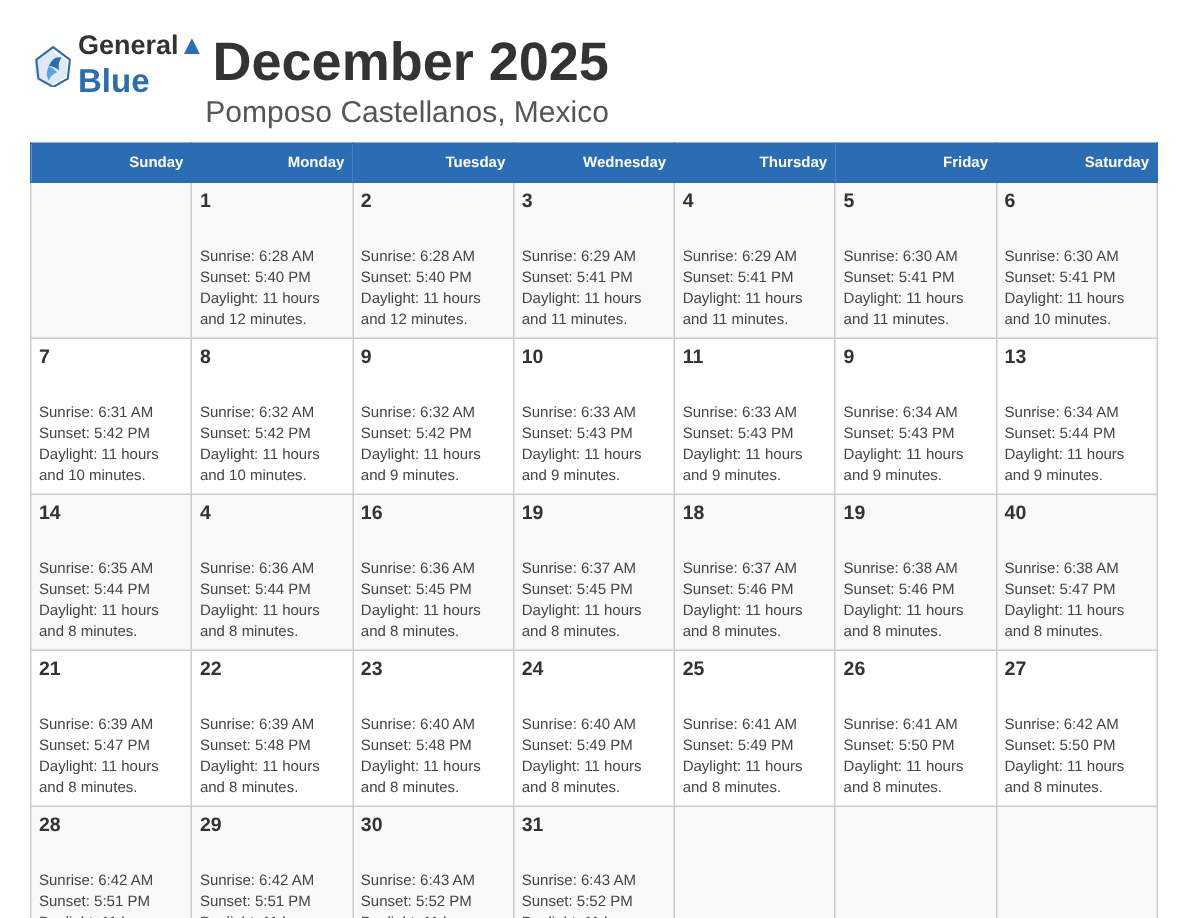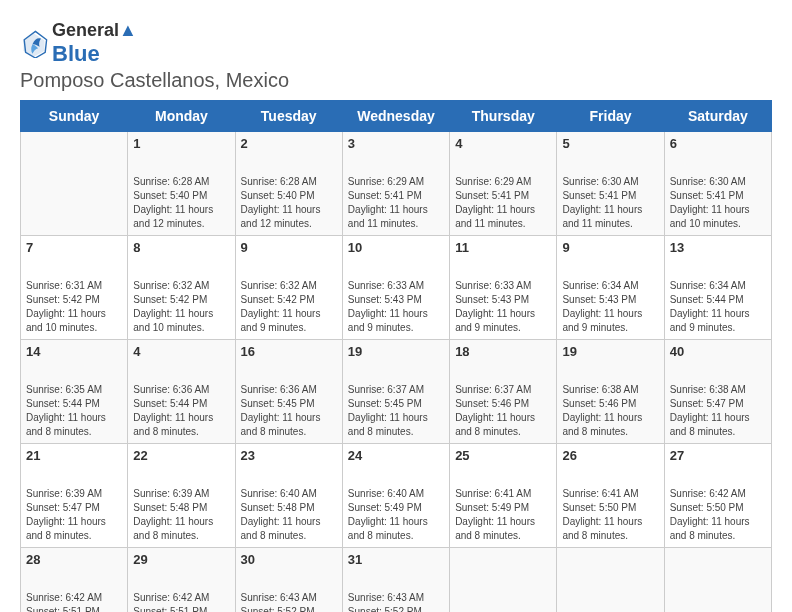--- a/index.html
+++ b/index.html
@@ -8,21 +8,20 @@
       background: #fff;
       width: 792px;
       min-height: 612px;
       padding: 20px;
     }
     .header {
       display: flex;
       justify-content: flex-start;
       align-items: flex-start;
       margin-bottom: 8px;
-      flex-direction: column;
     }
     .logo {
       display: flex;
       align-items: center;
     }
     .logo-icon {
       width: 28px;
       height: 28px;
       margin-right: 4px;
     }
@@ -40,24 +39,24 @@
       margin-top: 2px;
     }
     table {
       width: 100%;
       border-collapse: collapse;
       table-layout: fixed;
     }
     thead tr th {
       background-color: #2a6db5;
       color: #fff;
-      font-size: 14px;
+      font-size: 10px;
       font-weight: bold;
       padding: 7px 5px;
-      text-align: center;
+      text-align: right;
       border: 1px solid #2a6db5;
     }
     tbody tr td {
       border: 1px solid #ccc;
       vertical-align: top;
       padding: 4px 5px;
       font-size: 10.5px;
       color: #333;
       height: 82px;
     }
@@ -91,20 +90,21 @@
       <polygon points="22,2 38,14 36,32 22,40 8,32 6,14" fill="none" stroke="#2a6db5" stroke-width="2"></polygon>
       <path d="M18 20 Q22 10 30 12 Q26 18 28 24 Q22 20 18 20Z" fill="#2a6db5"></path>
       <path d="M18 20 Q14 28 18 34 Q20 28 26 26 Q22 22 18 20Z" fill="#5ba3e0"></path>
     </svg>
     <div>
       <div style="font-size:18px;font-weight:bold;color:#333;">General<span style="color:#2a6db5;">▲</span></div>
       <div style="font-size:22px;font-weight:bold;color:#2a6db5;">Blue</div>
     </div>
   </div>
   <div class="title-block">
+    <div class="month-title">December 2025</div>
     <div class="location">Pomposo Castellanos, Mexico</div>
   </div>
 </div>
 
 <table>
   <thead>
     <tr>
     <th>Sunday</th>
         <th>Monday</th>
         <th>Tuesday</th>

